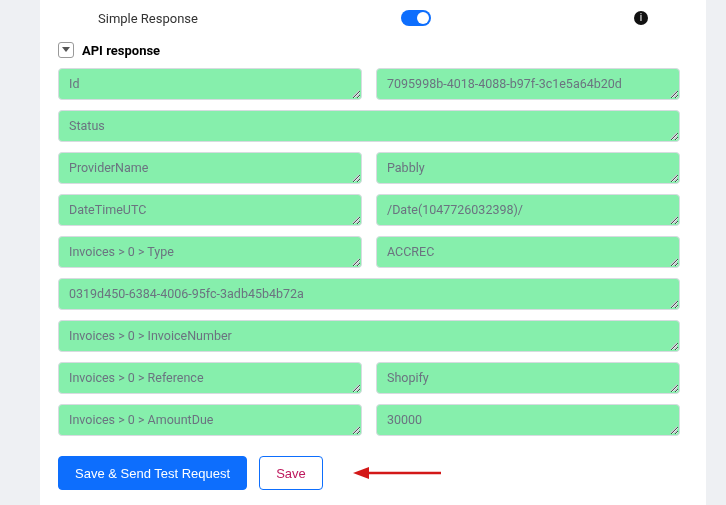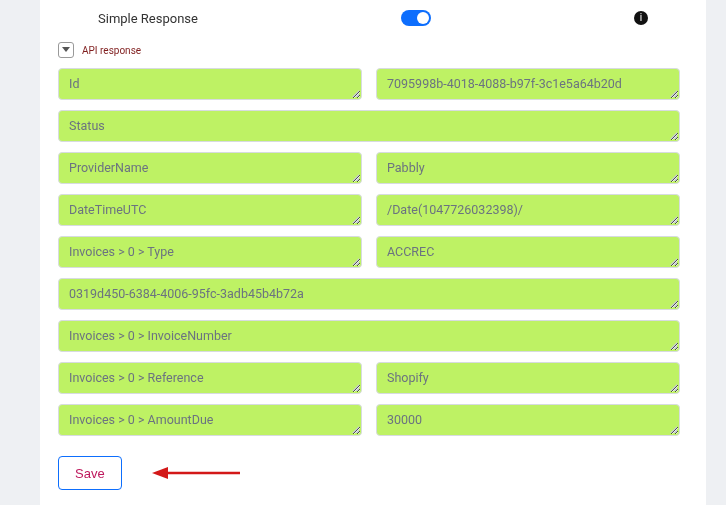--- a/index.html
+++ b/index.html
@@ -71,39 +71,40 @@
       height: 16px;
       border: 1px solid #999;
       border-radius: 3px;
       display: flex;
       align-items: center;
       justify-content: center;
       cursor: pointer;
     }
     .chevron-box svg { display: block; }
     .api-label {
-      color: #7f1d1d;
-      font-size: 10px;
+      color: #000000;
+      font-size: 13px;
+      font-weight: bold;
     }
     .scroll-area {
       position: relative;
       height: 378px;
       overflow-y: auto;
       padding-right: 8px;
     }
     .row {
       display: flex;
       gap: 14px;
       margin-bottom: 10px;
     }
     .field {
       flex: 1;
       height: 32px;
       border: 1px solid #d7dbe0;
-      background: #bef264;
+      background: #86efac;
       border-radius: 4px;
       font-size: 12.5px;
       color: #6b7380;
       padding: 0 10px;
       line-height: 30px;
       white-space: nowrap;
       overflow: hidden;
       text-overflow: ellipsis;
       resize: both;
       position: relative;
@@ -205,20 +206,21 @@
       <div class="field">Shopify</div>
     </div>
     <div class="row">
       <div class="field">Invoices &gt; 0 &gt; AmountDue</div>
       <div class="field">30000</div>
     </div>
 
   </div>
 
   <div class="button-row">
+    <button class="btn btn-primary">Save &amp; Send Test Request</button>
     <button class="btn btn-outline">Save</button>
     <svg class="arrow" width="90" height="16" viewBox="0 0 90 16">
       <line x1="88" y1="8" x2="14" y2="8" stroke="#d31818" stroke-width="2.5"></line>
       <polygon points="0,8 16,2 16,14" fill="#d31818"></polygon>
     </svg>
   </div>
 
 </div>
 
 </body></html>

